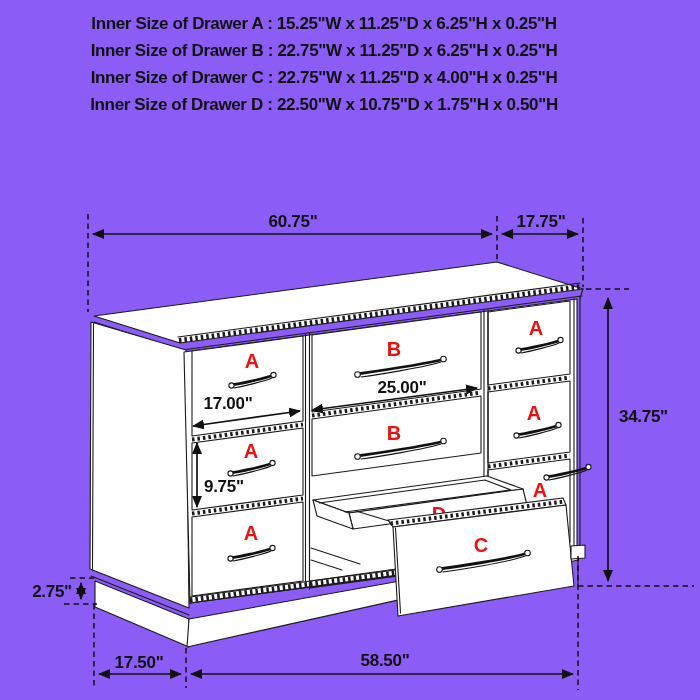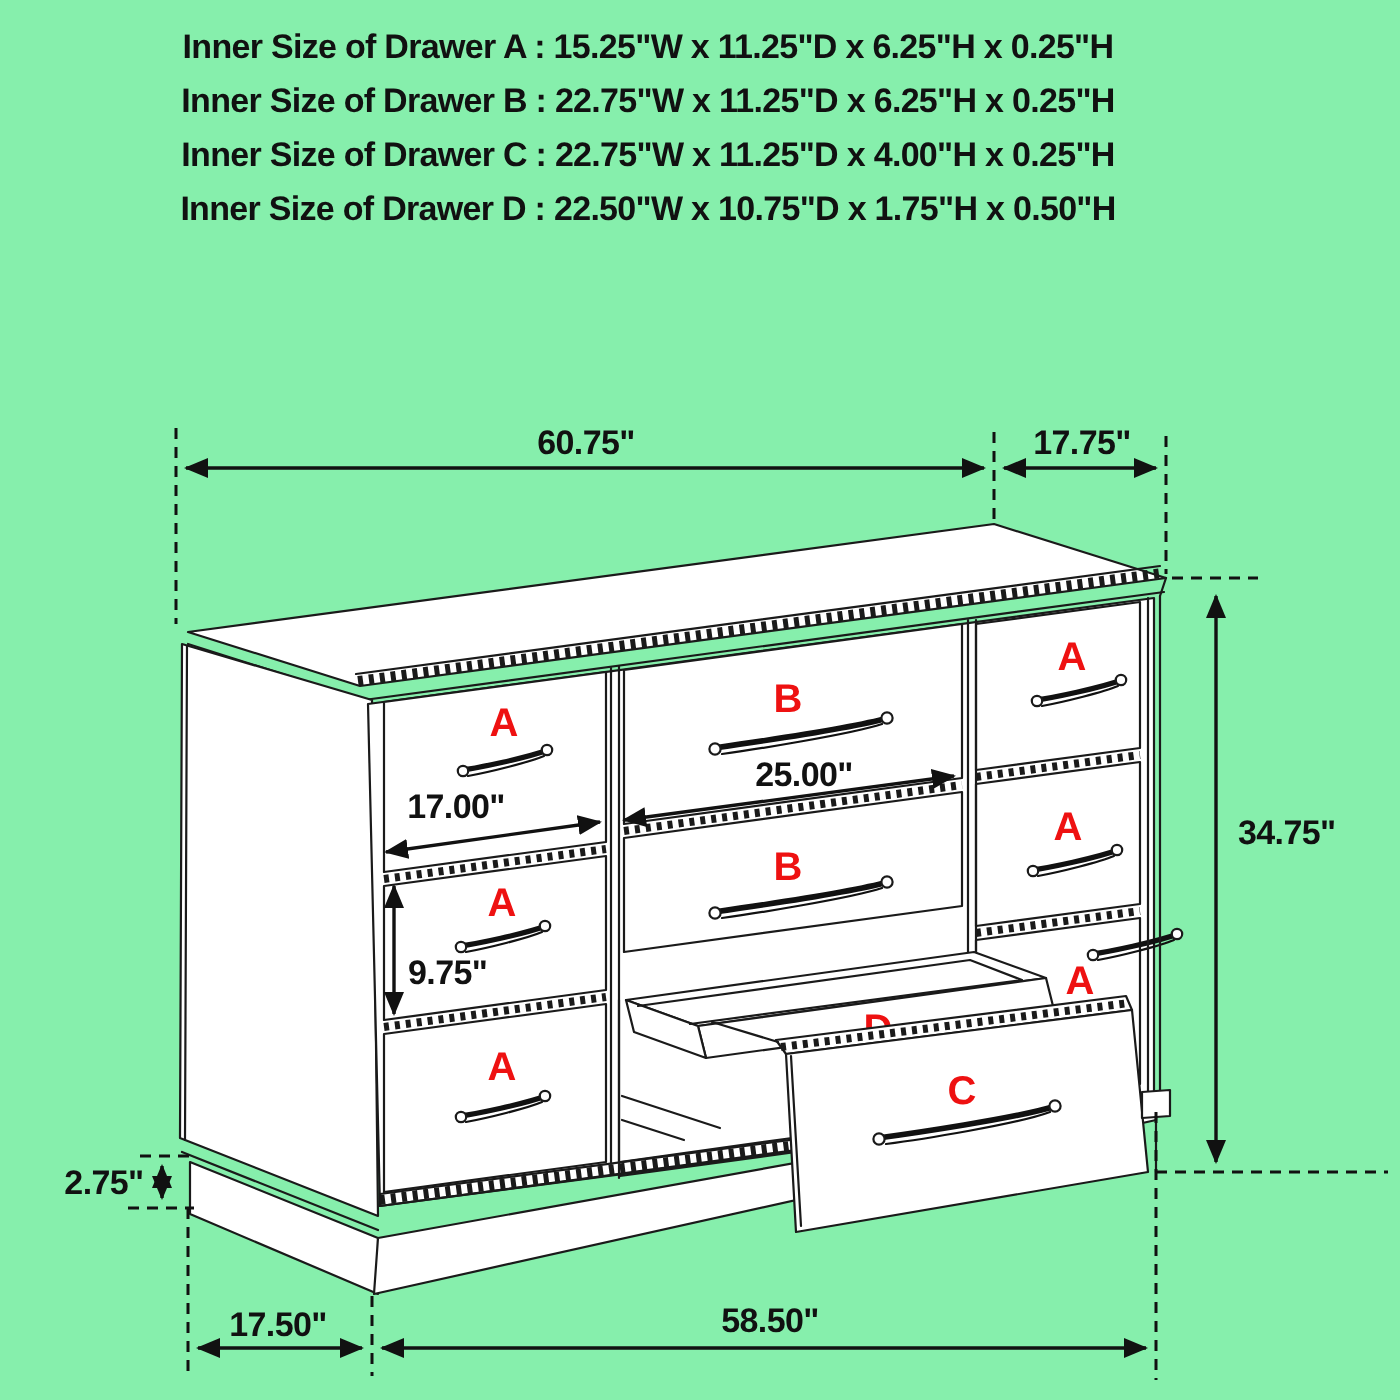--- a/index.html
+++ b/index.html
@@ -1,16 +1,16 @@
 <!DOCTYPE html>
 <html><head>
 <meta charset="utf-8">
 <style>
   html,body{margin:0;padding:0;background:#ffffff;}
-  .stage{width:700px;height:700px;position:relative;background:#86efac;overflow:hidden;
+  .stage{width:700px;height:700px;position:relative;background:#8b5cf6;overflow:hidden;
          font-family:"Liberation Sans", sans-serif;}
   svg{display:block;}
   .ln{stroke:#1a1a1a;stroke-width:1.1;fill:none;stroke-linecap:round;stroke-linejoin:round;}
   .lnw{stroke:#1a1a1a;stroke-width:1.1;fill:#ffffff;stroke-linejoin:round;}
   .hatch{stroke:#1a1a1a;fill:none;stroke-dasharray:2.5 3;}
   .dim{stroke:#111;stroke-width:1.7;fill:none;}
   .dash{stroke:#111;stroke-width:1.5;fill:none;stroke-dasharray:5.5 4;}
   .dimtxt{font-family:"Liberation Sans",sans-serif;font-weight:bold;font-size:17px;
           fill:#111;letter-spacing:-0.3px;}
   .hdrtxt{font-family:"Liberation Sans",sans-serif;font-weight:bold;font-size:17px;

